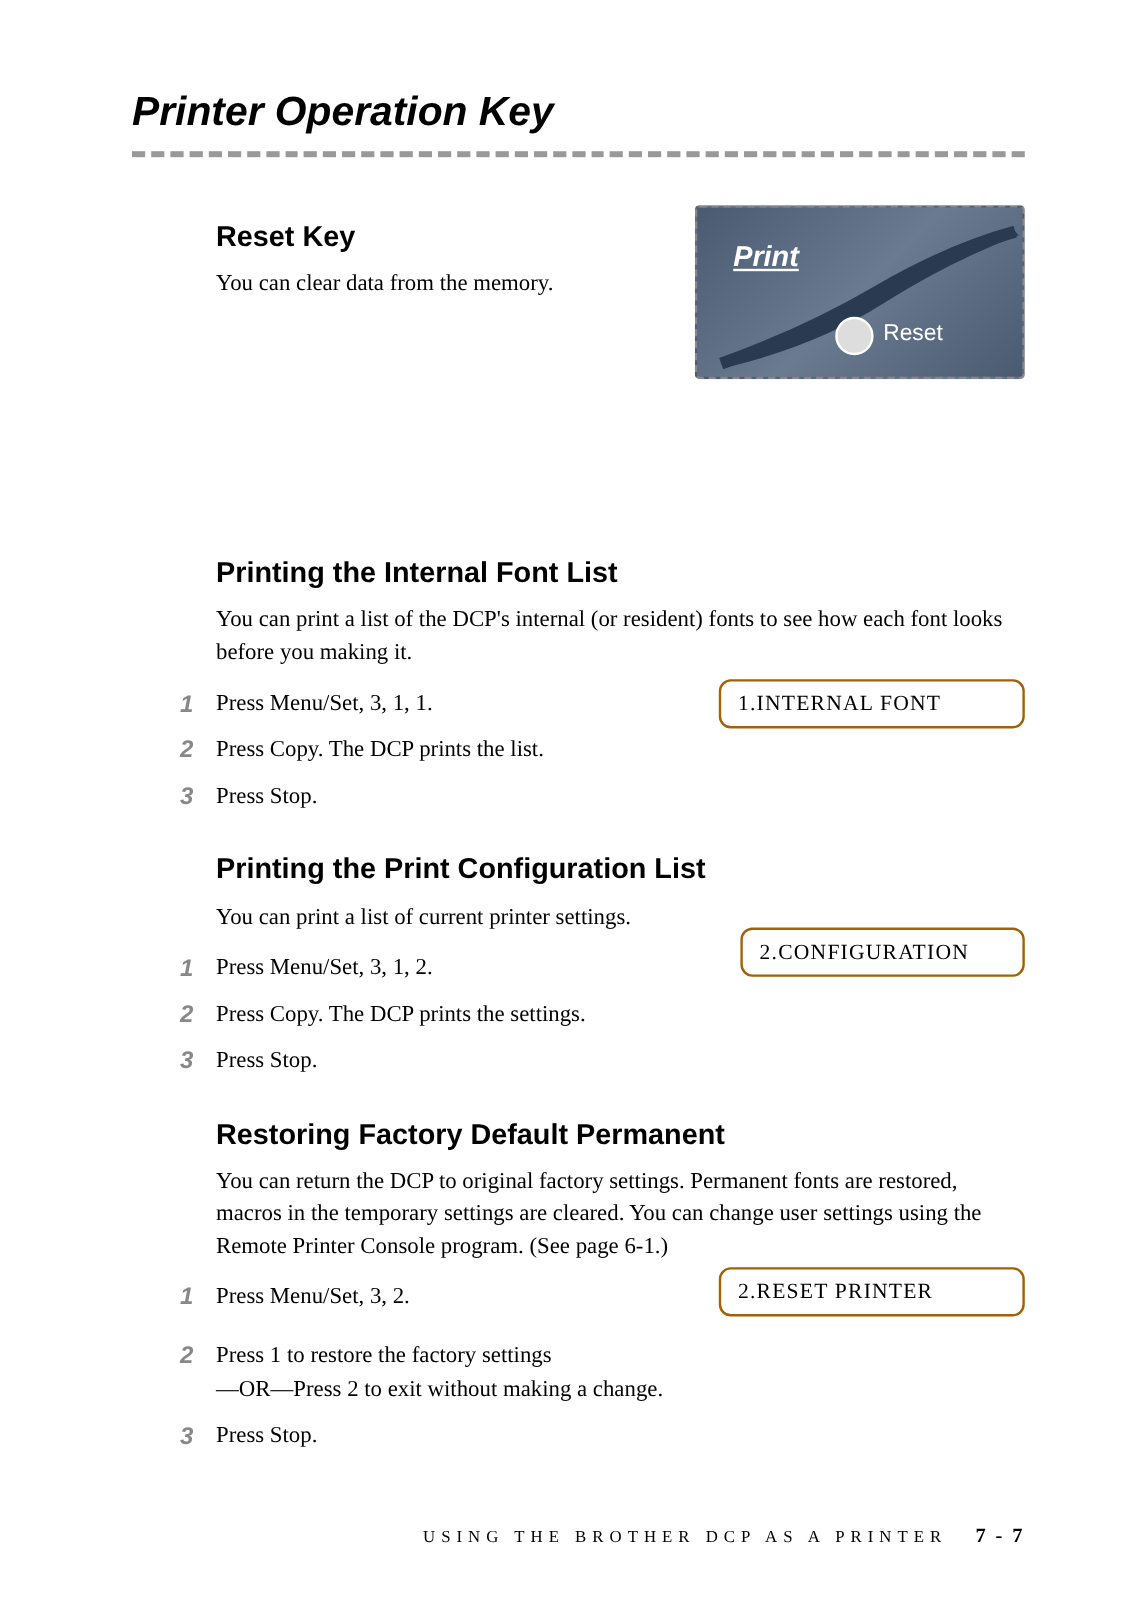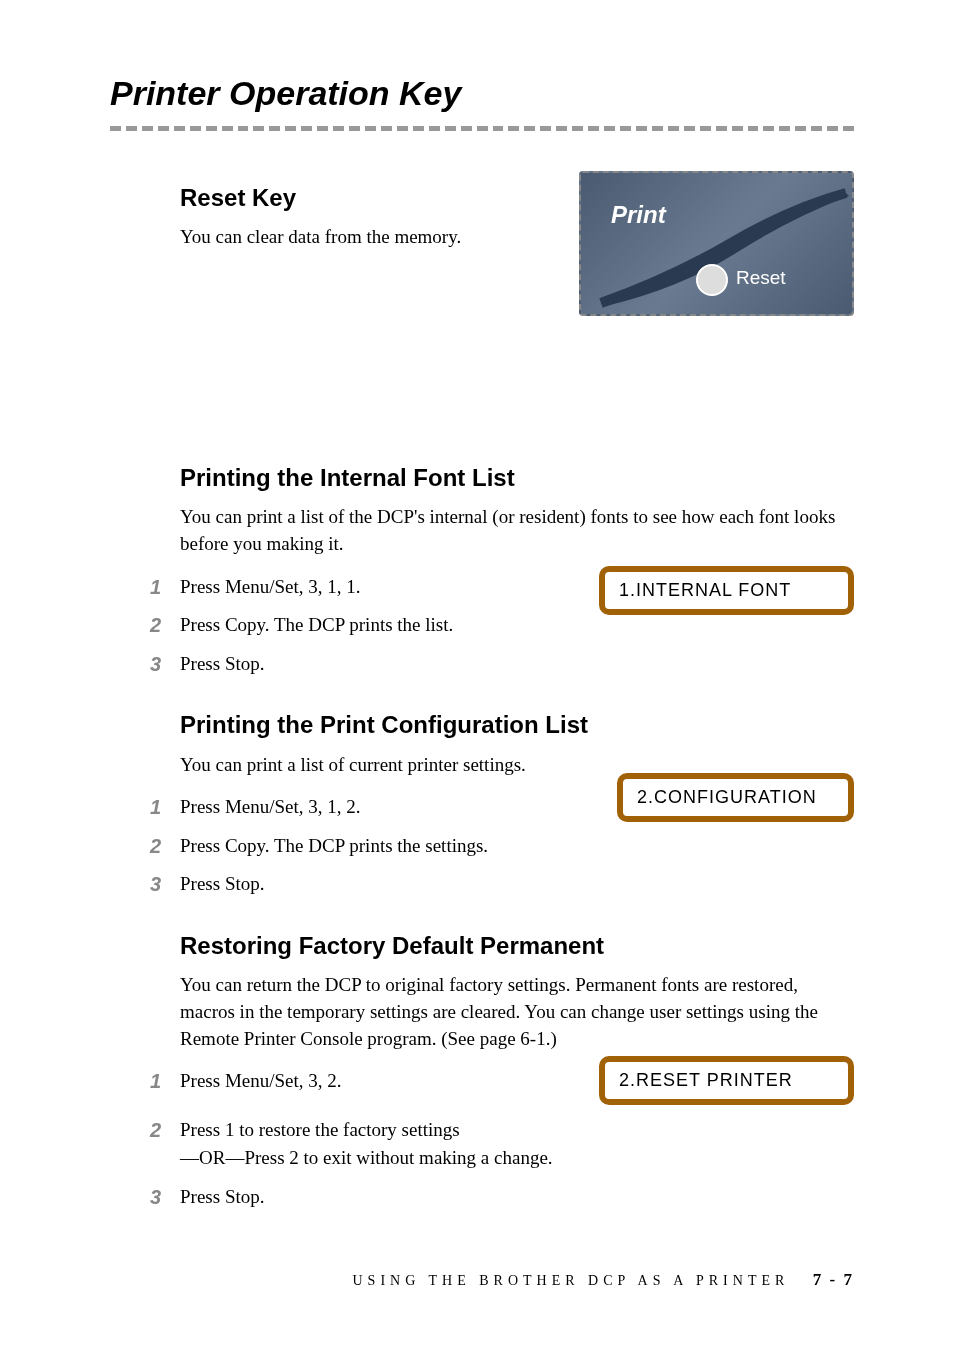--- a/index.html
+++ b/index.html
@@ -63,20 +63,21 @@
     }
     .print-label {
       position: absolute;
       top: 25px;
       left: 30px;
       color: white;
       font-family: Arial, sans-serif;
       font-weight: bold;
       font-style: italic;
       font-size: 24px;
+      text-decoration: underline;
     }
     .swoosh {
       position: absolute;
       top: 15px;
       left: 10px;
       width: 260px;
       height: 120px;
     }
     .reset-circle {
       position: absolute;
@@ -130,24 +131,24 @@
     .step-text {
       font-size: 19px;
       line-height: 1.5;
     }
     .bold {
       font-weight: normal;
     }
     .lcd-box {
       position: absolute;
       right: 0;
-      border: 6px solid #a16207;
+      border: 2px solid #a16207;
       border-radius: 10px;
       padding: 6px 14px;
-      font-family: Liberation Sans, sans-serif;
+      font-family: Liberation Serif, serif;
       font-size: 18px;
       letter-spacing: 1px;
       background: white;
     }
     .lcd-font {
       top: 105px;
       width: 255px;
     }
     .lcd-config {
       top: 65px;

